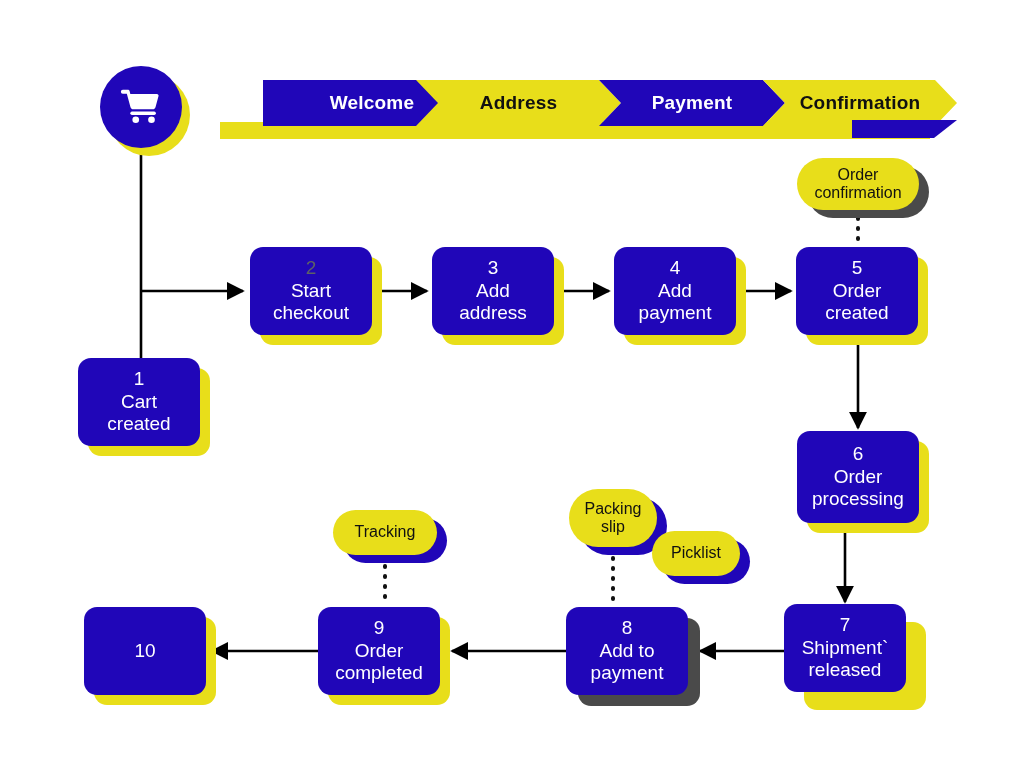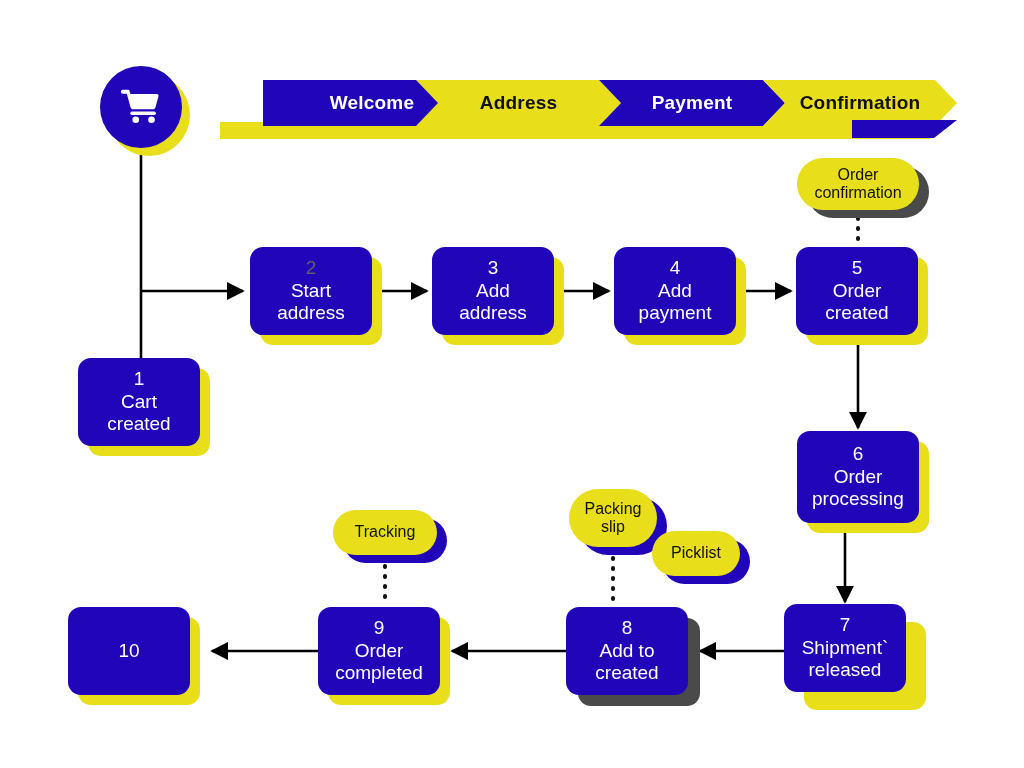--- a/index.html
+++ b/index.html
@@ -235,21 +235,21 @@
       <span class="lbl">Cart
 created</span>
     </div>
   </div>
 
   <div class="node" style="left:250px; top:247px; width:122px; height:88px;">
     <div class="shadow" style="left:10px; top:10px; width:122px; height:88px; background:#e8de1a;"></div>
     <div class="body" style="width:122px; height:88px;">
       <span class="num muted">2</span>
       <span class="lbl">Start
-address</span>
+checkout</span>
     </div>
   </div>
 
   <div class="node" style="left:432px; top:247px; width:122px; height:88px;">
     <div class="shadow" style="left:10px; top:10px; width:122px; height:88px; background:#e8de1a;"></div>
     <div class="body" style="width:122px; height:88px;">
       <span class="num">3</span>
       <span class="lbl">Add
 address</span>
     </div>
@@ -289,34 +289,34 @@
       <span class="lbl">Shipment`
 released</span>
     </div>
   </div>
 
   <div class="node" style="left:566px; top:607px; width:122px; height:88px;">
     <div class="shadow" style="left:12px; top:11px; width:122px; height:88px; background:#4a4a4a;"></div>
     <div class="body" style="width:122px; height:88px;">
       <span class="num">8</span>
       <span class="lbl">Add to
-created</span>
+payment</span>
     </div>
   </div>
 
   <div class="node" style="left:318px; top:607px; width:122px; height:88px;">
     <div class="shadow" style="left:10px; top:10px; width:122px; height:88px; background:#e8de1a;"></div>
     <div class="body" style="width:122px; height:88px;">
       <span class="num">9</span>
       <span class="lbl">Order
 completed</span>
     </div>
   </div>
 
-  <div class="node" style="left:68px; top:607px; width:122px; height:66px;">
+  <div class="node" style="left:84px; top:607px; width:122px; height:66px;">
     <div class="shadow" style="left:10px; top:10px; width:122px; height:88px; background:#e8de1a;"></div>
     <div class="body" style="width:122px; height:88px;">
       <span class="num">10</span>
     </div>
   </div>
 
   <div class="pill" style="left:797px; top:158px; width:122px; height:52px;">
     <div class="shadow" style="left:10px; top:8px; width:122px; height:52px; background:#4a4a4a;"></div>
     <div class="body" style="width:122px; height:52px;">Order
 confirmation</div>

